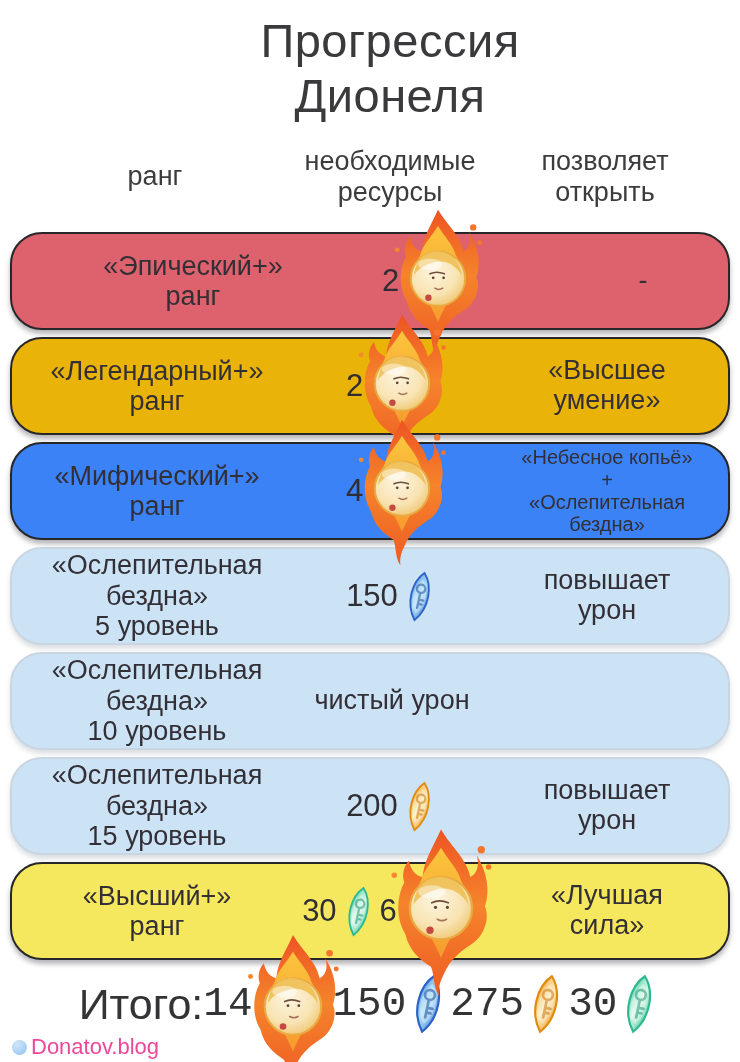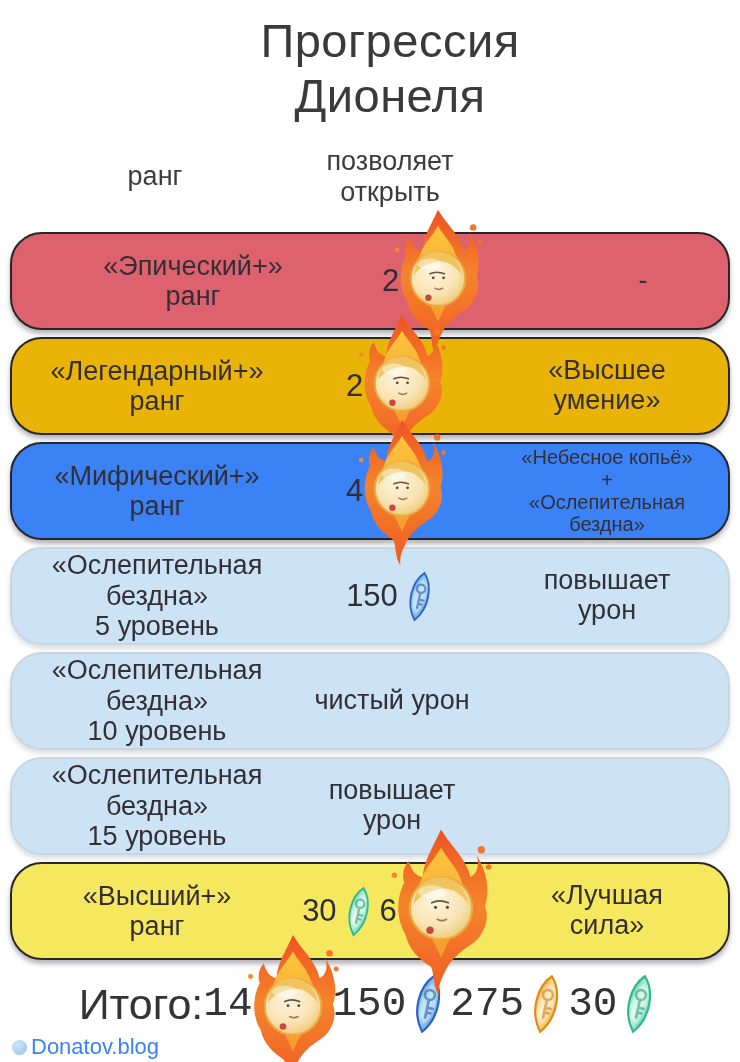--- a/index.html
+++ b/index.html
@@ -47,21 +47,21 @@
     font-size:43px;color:#343436;position:relative;z-index:5;
   }
   .totals .cnt{font-size:41px;font-family:Liberation Mono, monospace;}
   .watermark{
     position:absolute;left:12px;bottom:16px;display:flex;align-items:center;gap:4px;
     z-index:20;
   }
   .wm-dot{width:15px;height:15px;border-radius:50%;
     background:radial-gradient(circle at 35% 30%, #cfe6fb, #92c2ef);}
   .wm-text{
-    font-size:22px;color:#3b82f6;
+    font-size:22px;color:#ec4899;
     text-shadow:0 0 2px #ffffff,0 0 1px #ffffff;
   }
   .svgdefs{position:absolute;width:0;height:0;overflow:hidden;}
 </style>
 </head>
 <body>
 
 <svg class="svgdefs" xmlns="http://www.w3.org/2000/svg" aria-hidden="true">
   <defs>
     <linearGradient id="gOuter" x1="0" y1="0" x2="0" y2="1">
@@ -145,20 +145,22 @@
   </defs>
 </svg>
 
 <div class="page">
 
   <h1 class="title">Прогрессия
 Дионеля</h1>
 
   <div class="headers">
     <div class="hcell">ранг</div>
+    <div class="hcell">необходимые
+ресурсы</div>
     <div class="hcell">позволяет
 открыть</div>
   </div>
 
   <div class="rows">
 
     <div class="row dark" style="background: rgb(221, 98, 110); padding-left: 36px;">
       <div class="cell rank">«Эпический+»
 ранг</div>
       <div class="cell res">
@@ -216,20 +218,26 @@
       <div class="cell rank">«Ослепительная
 бездна»
 10 уровень</div>
       <div class="cell unlock">чистый урон</div>
     </div>
 
     <div class="row soft" style="background: rgb(204, 227, 246);">
       <div class="cell rank">«Ослепительная
 бездна»
 15 уровень</div>
+      <div class="cell res">
+        <span class="cnt">200</span>
+        <svg class="ico gem-sm">
+            <use href="#sym-gem-orange"></use>
+          </svg>
+      </div>
       <div class="cell unlock">повышает
 урон</div>
     </div>
 
     <div class="row dark" style="background: rgb(246, 232, 94);">
       <div class="cell rank">«Высший+»
 ранг</div>
       <div class="cell res">
         <span class="cnt">30</span>
         <svg class="ico gem-sm">

